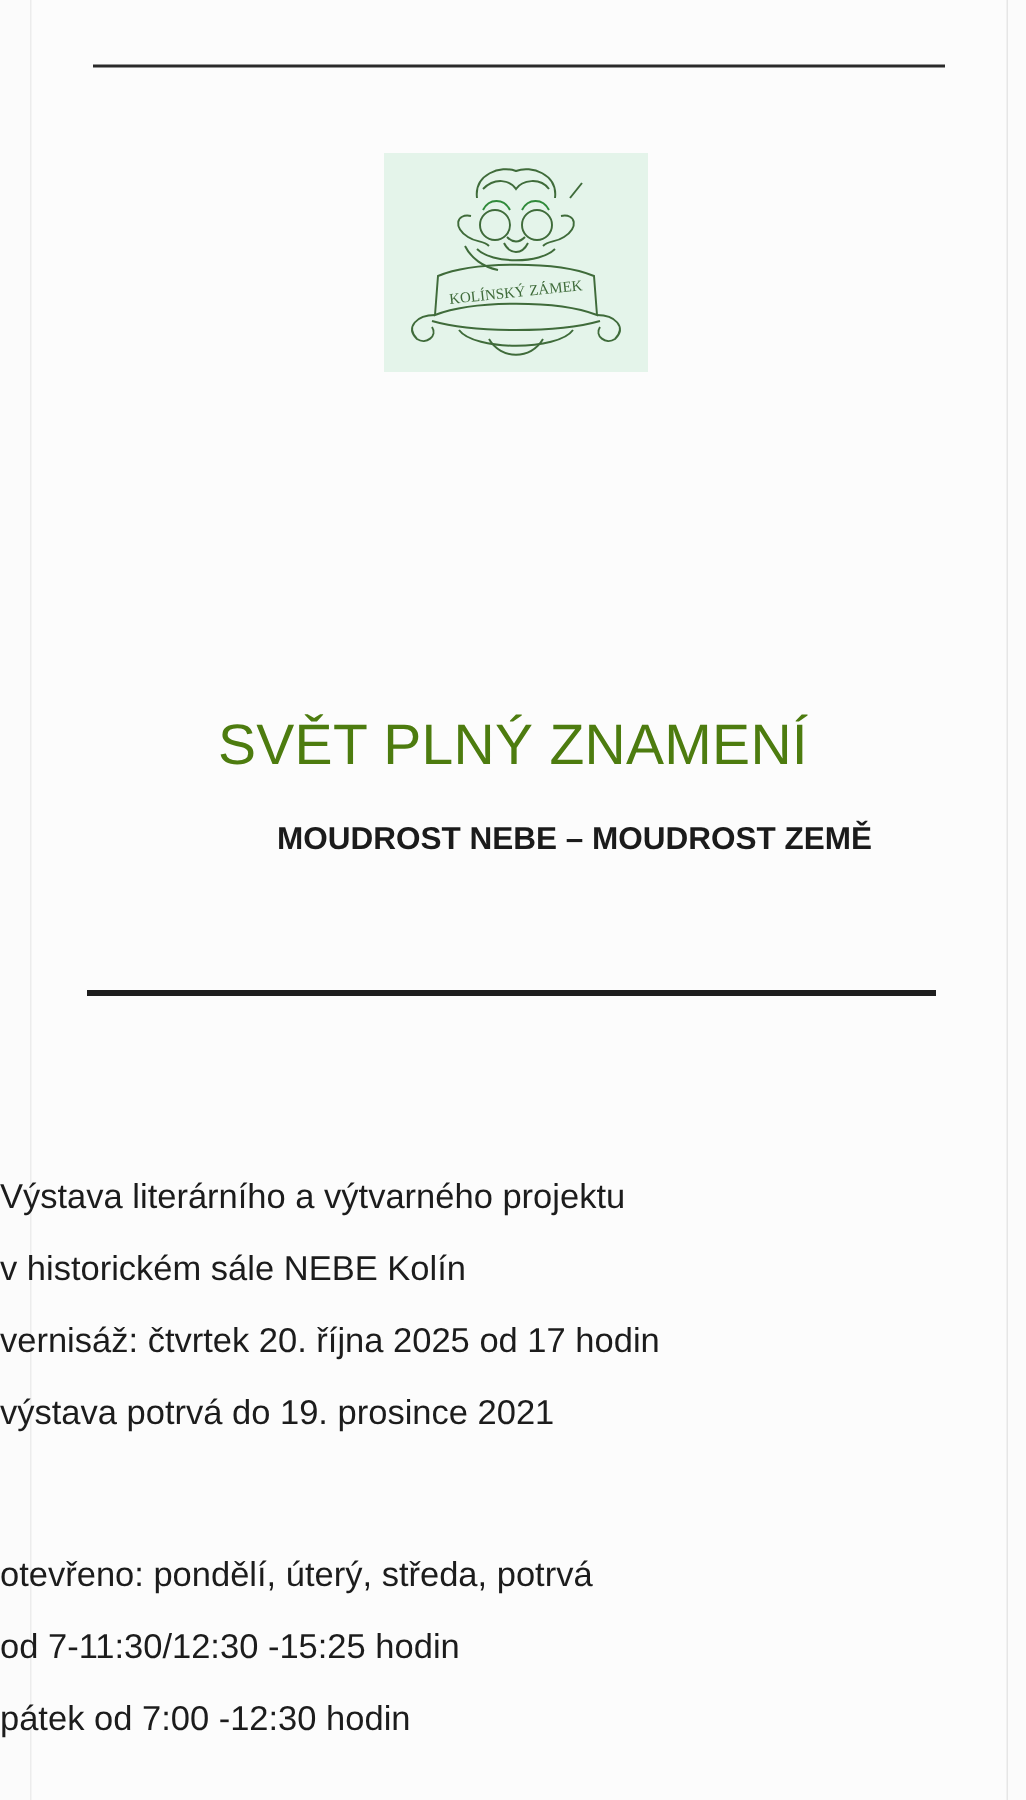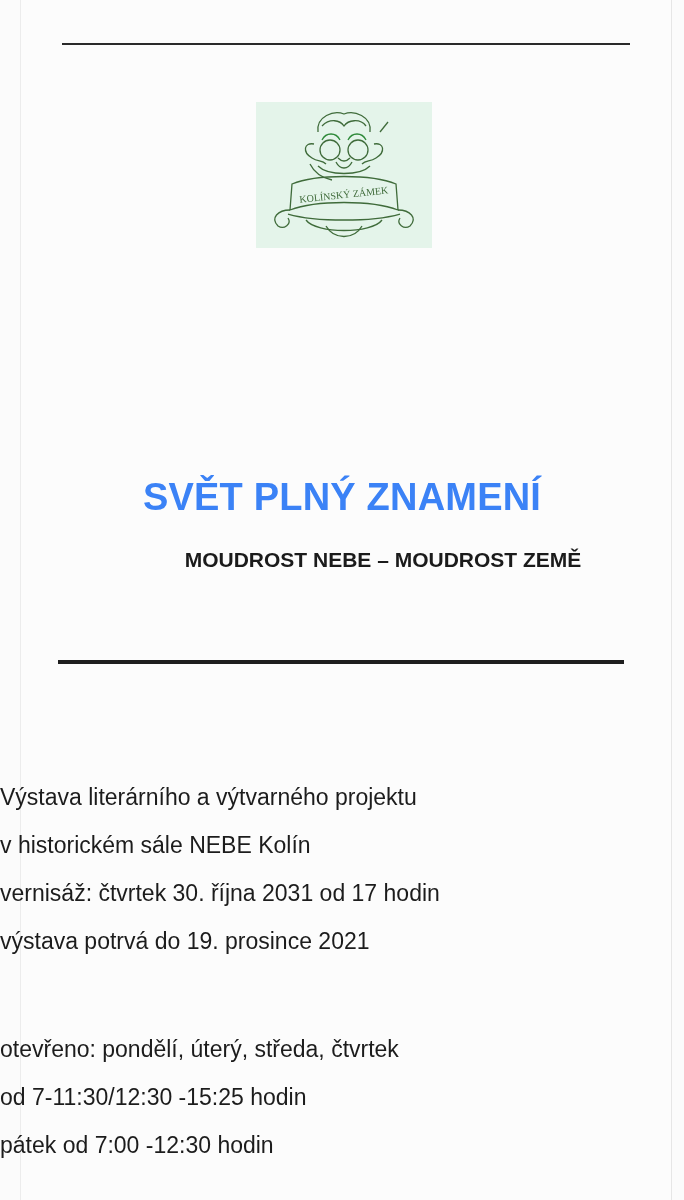--- a/index.html
+++ b/index.html
@@ -21,21 +21,21 @@
     }
     .rule-top { left: 62px; top: 43px; width: 568px; height: 2px; background:#2a2a2a; }
     .rule-mid { left: 58px; top: 660px; width: 566px; height: 4px; }
     .logo {
       position: absolute; left: 256px; top: 102px; width: 176px; height: 146px;
       background: #e4f4ea;
     }
     .logo svg { position: absolute; left: 0; top: 0; }
     .title {
       position: absolute; left: 0; width: 684px; top: 476px; text-align: center;
-      font-weight: bold; font-size: 38px; letter-spacing: 0.2px; color: #3b82f6;
+      font-weight: normal; font-size: 38px; letter-spacing: 0.2px; color: #4d7c0f;
     }
     .subtitle {
       position: absolute; left: 0; width: 684px; top: 548px; text-align: center;
       font-weight: bold; font-size: 21px; color: #1b1b1b; padding-left: 41px;
     }
     .line {
       position: absolute; left: 0; width: 684px; 
       font-size: 23px; color: #1c1c1c;
     }
   </style>
@@ -75,18 +75,18 @@
   </svg>
 </div>
 
 <div class="title">SVĚT PLNÝ ZNAMENÍ</div>
 <div class="subtitle">MOUDROST NEBE – MOUDROST ZEMĚ</div>
 
 <div class="rule rule-mid"></div>
 
 <div class="line" style="top:784px">Výstava literárního a výtvarného projektu</div>
 <div class="line" style="top:832px">v historickém sále NEBE Kolín</div>
-<div class="line" style="top:880px">vernisáž: čtvrtek 30. října 2031 od 17 hodin</div>
+<div class="line" style="top:880px">vernisáž: čtvrtek 20. října 2025 od 17 hodin</div>
 <div class="line" style="top:928px">výstava potrvá do 19. prosince 2021</div>
 
-<div class="line" style="top:1036px">otevřeno: pondělí, úterý, středa, čtvrtek</div>
+<div class="line" style="top:1036px">otevřeno: pondělí, úterý, středa, potrvá</div>
 <div class="line" style="top:1084px">od 7-11:30/12:30 -15:25 hodin</div>
 <div class="line" style="top:1132px">pátek od 7:00 -12:30 hodin</div>
 
 </body></html>

